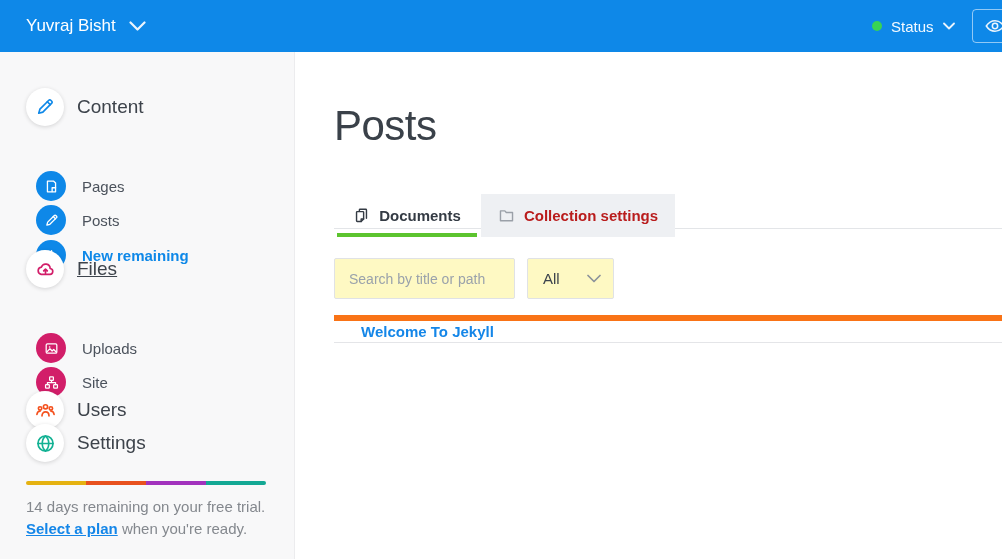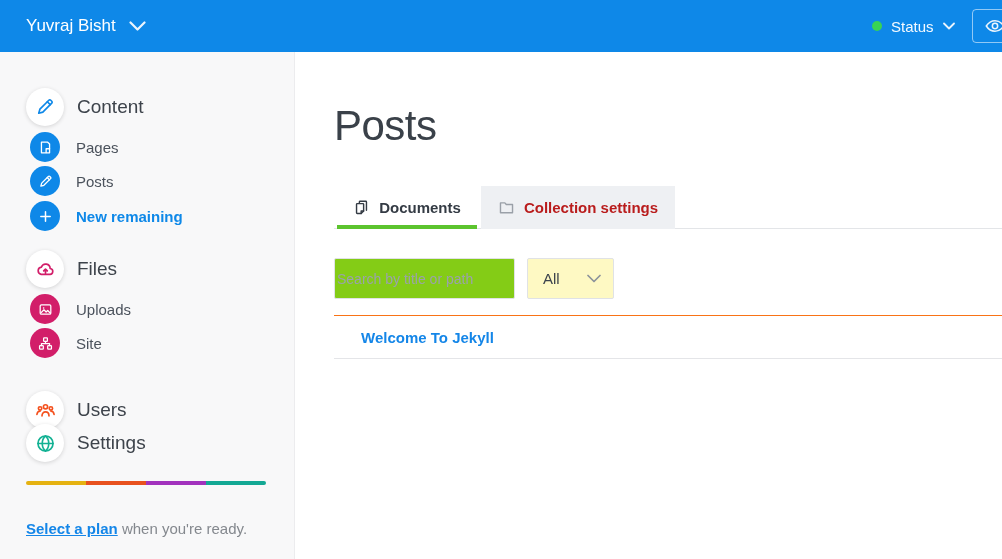--- a/index.html
+++ b/index.html
@@ -55,21 +55,21 @@
     display:flex; align-items:center; justify-content:center; flex:none; color:#fff;
   }
   .bg-blue { background:var(--brand_blue, #0e88e8); }
   .bg-pink { background:var(--accent_pink, #d21e69); }
   .ic-blue { color:var(--brand_blue, #0e88e8); }
   .ic-pink { color:var(--accent_pink, #d21e69); }
   .ic-orange { color:var(--accent_orange, #f4511e); }
   .ic-teal { color:var(--accent_teal, #12b193); }
   .row-big { left:26px; }
   .row-big .slabel { margin-left:13px; font-size:19px; color:#3d434b; }
-  .row-small { left:30px; }
+  .row-small { left:36px;margin-top:39px; }
   .row-small .slabel { margin-left:16px; font-size:15px; color:#4b525c; }
   .row-small .slabel.emph { color:var(--brand_blue, #0e88e8); font-weight:bold; }
 
   .trial-divider {
     position:absolute; left:26px; top:429px; width:240px; height:4px;
     display:flex; border-radius:2px; overflow:hidden;
   }
   .trial-divider span { flex:1; height:4px; }
   .trial-text {
     position:absolute; left:26px; top:444px; width:255px;
@@ -80,49 +80,49 @@
   
   .main { position:absolute; left:296px; top:52px; width:706px; height:507px; background:#fff; }
   .page-title {
     position:absolute; left:38px; top:50px;
     font-size:42px; font-weight:400; color:#3a4149; letter-spacing:-0.5px;
   }
   .tabs-line {
     position:absolute; left:38px; top:176px; right:0; height:1px; background:#e3e5e8;
   }
   .tab {
-    position:absolute; top:134px; height:43px;
+    position:absolute; top:142px; height:43px;
     display:flex; align-items:center; justify-content:center; gap:9px;
     font-size:15px; font-weight:bold; cursor:pointer;
   }
   .tab-active { left:41px; width:140px; color:#343b44; }
   .tab-active .underline {
     position:absolute; left:0; bottom:0; width:100%; height:4px;
     background:var(--tab_underline, #5cc42e);
   }
   .tab-inactive { left:185px; width:194px; background:#eef0f3; color:#b91c1c; }
 
   .search-input {
     position:absolute; left:38px; top:206px; width:181px; height:41px;
-    background:#84cc16; border:1px solid #e0e2e5; border-radius:2px;
-    padding:0 2px; font-size:14px; color:#3c434c;
+    background:#fef9c3; border:1px solid #e0e2e5; border-radius:2px;
+    padding:0 14px; font-size:14px; color:#3c434c;
     font-family:"Liberation Sans", sans-serif; outline:none;
   }
   .search-input::placeholder { color:#9aa2ab; }
   .filter-select {
     position:absolute; left:231px; top:206px; width:87px; height:41px;
     background:#fef9c3; border:1px solid #e0e2e5; border-radius:2px;
     display:flex; align-items:center; cursor:pointer;
     padding:0 12px 0 15px; font-size:15px; color:#3c434c;
   }
   .filter-select .chev { margin-left:auto; color:#8c939b; }
 
   .doc-row {
-    position:absolute; left:38px; top:263px; right:0; height:44px;
-    background:#fff; border-top:1px solid #f97316; border-bottom:1px solid #e4e5e8;
+    position:absolute; left:38px; top:263px; right:0; height:28px;
+    background:#fff; border-top:6px solid #f97316; border-bottom:1px solid #e4e5e8;
     display:flex; align-items:center; padding-left:27px; cursor:pointer;
   }
   .doc-row a {
     color:var(--link_blue, #1486e8); font-size:15px; font-weight:bold; text-decoration:none;
   }
 </style>
 </head>
 <body>
 
 <header class="topbar">
@@ -187,21 +187,21 @@
 
   <div class="srow row-small" style="top:149px;">
     <span class="small-circle bg-blue">
       <svg width="15" height="15" viewBox="0 0 24 24" fill="none" stroke="currentColor" stroke-width="2.4" stroke-linecap="round">
           <path d="M12 4.5v15M4.5 12h15"></path>
         </svg>
     </span>
     <span class="slabel emph">New remaining</span>
   </div>
 
-  <div class="srow row-big" style="top:198px;">
+  <div class="srow row-big" style="top:198px;text-decoration:underline;">
     <span class="big-circle ic-pink">
       <svg width="21" height="21" viewBox="0 0 24 24" fill="none" stroke="currentColor" stroke-width="1.9" stroke-linecap="round" stroke-linejoin="round">
         <path d="M7 17.5h9.7a3.3 3.3 0 0 0 .6-6.6A5.1 5.1 0 0 0 7.4 9.2 4.2 4.2 0 0 0 7 17.5z"></path>
         <path d="M12 16.5v-4.6M9.9 13.6l2.1-2.1 2.1 2.1"></path>
       </svg>
     </span>
     <span class="slabel">Files</span>
   </div>
 
   <div class="srow row-small" style="top:242px;">
@@ -253,21 +253,21 @@
   </div>
 
   <div class="trial-divider">
     <span style="background: rgb(229, 178, 17);"></span>
     <span style="background: rgb(232, 81, 30);"></span>
     <span style="background: rgb(162, 50, 189);"></span>
     <span style="background: rgb(19, 168, 148);"></span>
   </div>
 
   <p class="trial-text">
-    <br>
+    <span>14 days remaining on your free trial.</span><br>
     <a>Select a plan</a>
     <span>when you're ready.</span>
   </p>
 </aside>
 
 <main class="main">
   <h1 class="page-title">Posts</h1>
 
   <div class="tabs-line"></div>
 

